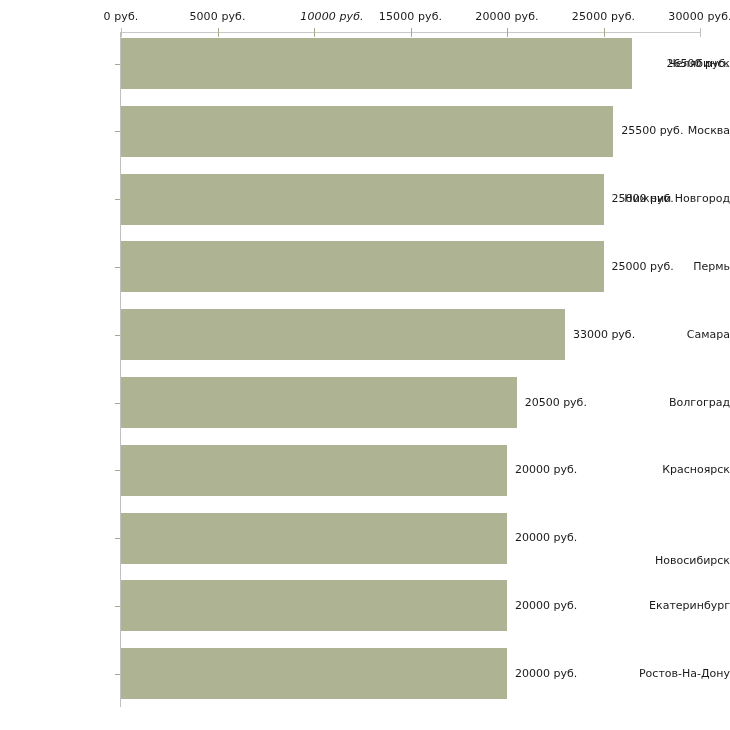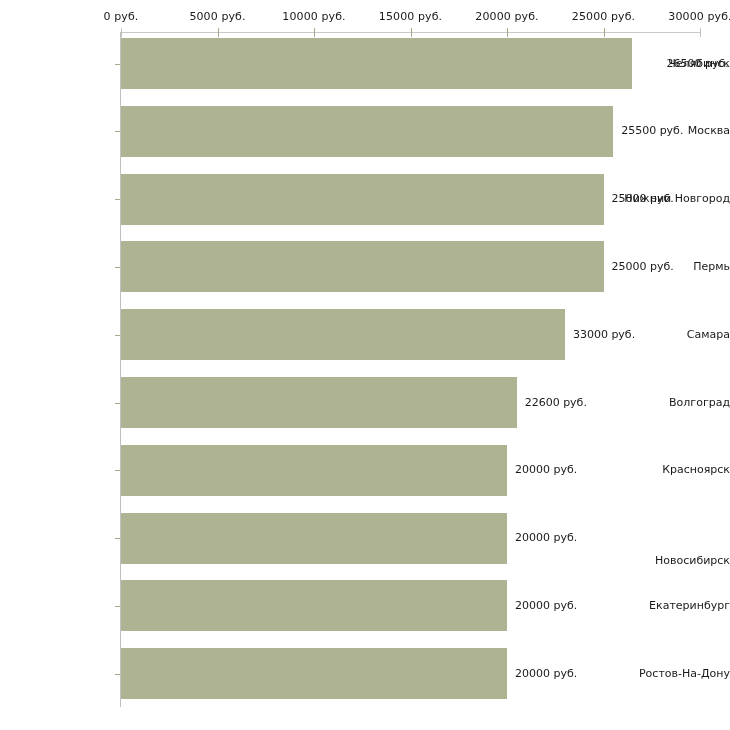--- a/index.html
+++ b/index.html
@@ -113,21 +113,21 @@
   }
 </style>
 </head>
 <body>
 
 <div id="chart-root">
 
   <div class="x-axis-labels">
       <div class="x-tick-label" style="left: 121px;">0 руб.</div>
       <div class="x-tick-label" style="left: 217.5px;">5000 руб.</div>
-      <div class="x-tick-label" style="left: 314px;">10000 руб.</div>
+      <div class="x-tick-label" style="left: 332px; font-style: italic;">10000 руб.</div>
       <div class="x-tick-label" style="left: 410.5px;">15000 руб.</div>
       <div class="x-tick-label" style="left: 507px;">20000 руб.</div>
       <div class="x-tick-label" style="left: 603.5px;">25000 руб.</div>
       <div class="x-tick-label" style="left: 700px;">30000 руб.</div>
     </div>
 
   <div class="x-axis-line"></div>
   <div class="y-axis-line"></div>
 
   <div id="x-ticks">
@@ -162,21 +162,21 @@
         <div class="bar-value" style="left: 611.5px; top: 18.5px;">25000 руб.</div>
       </div>
       <div class="row" style="top: 309.2px; height: 51px;">
         <div class="cat-label" style="top: 18.5px;">Самара</div>
         <div class="bar" title="Самара: 23000 руб." style="top: 0px; width: 443.9px; height: 51px; background: rgb(174, 179, 148);"></div>
         <div class="bar-value" style="left: 572.9px; top: 18.5px;">33000 руб.</div>
       </div>
       <div class="row" style="top: 377px; height: 51px;">
         <div class="cat-label" style="top: 18.5px;">Волгоград</div>
         <div class="bar" title="Волгоград: 20500 руб." style="top: 0px; width: 395.65px; height: 51px; background: rgb(174, 179, 148);"></div>
-        <div class="bar-value" style="left: 524.65px; top: 18.5px;">22600 руб.</div>
+        <div class="bar-value" style="left: 524.65px; top: 18.5px;">20500 руб.</div>
       </div>
       <div class="row" style="top: 444.8px; height: 51px;">
         <div class="cat-label" style="top: 18.5px;">Красноярск</div>
         <div class="bar" title="Красноярск: 20000 руб." style="top: 0px; width: 386px; height: 51px; background: rgb(174, 179, 148);"></div>
         <div class="bar-value" style="left: 515px; top: 18.5px;">20000 руб.</div>
       </div>
       <div class="row" style="top: 512.6px; height: 51px;">
         <div class="cat-label" style="top: 17px; margin-top: 24px;">Новосибирск</div>
         <div class="bar" title="Новосибирск: 20000 руб." style="top: 0px; width: 386px; height: 51px; background: rgb(174, 179, 148);"></div>
         <div class="bar-value" style="left: 515px; top: 18.5px;">20000 руб.</div>

